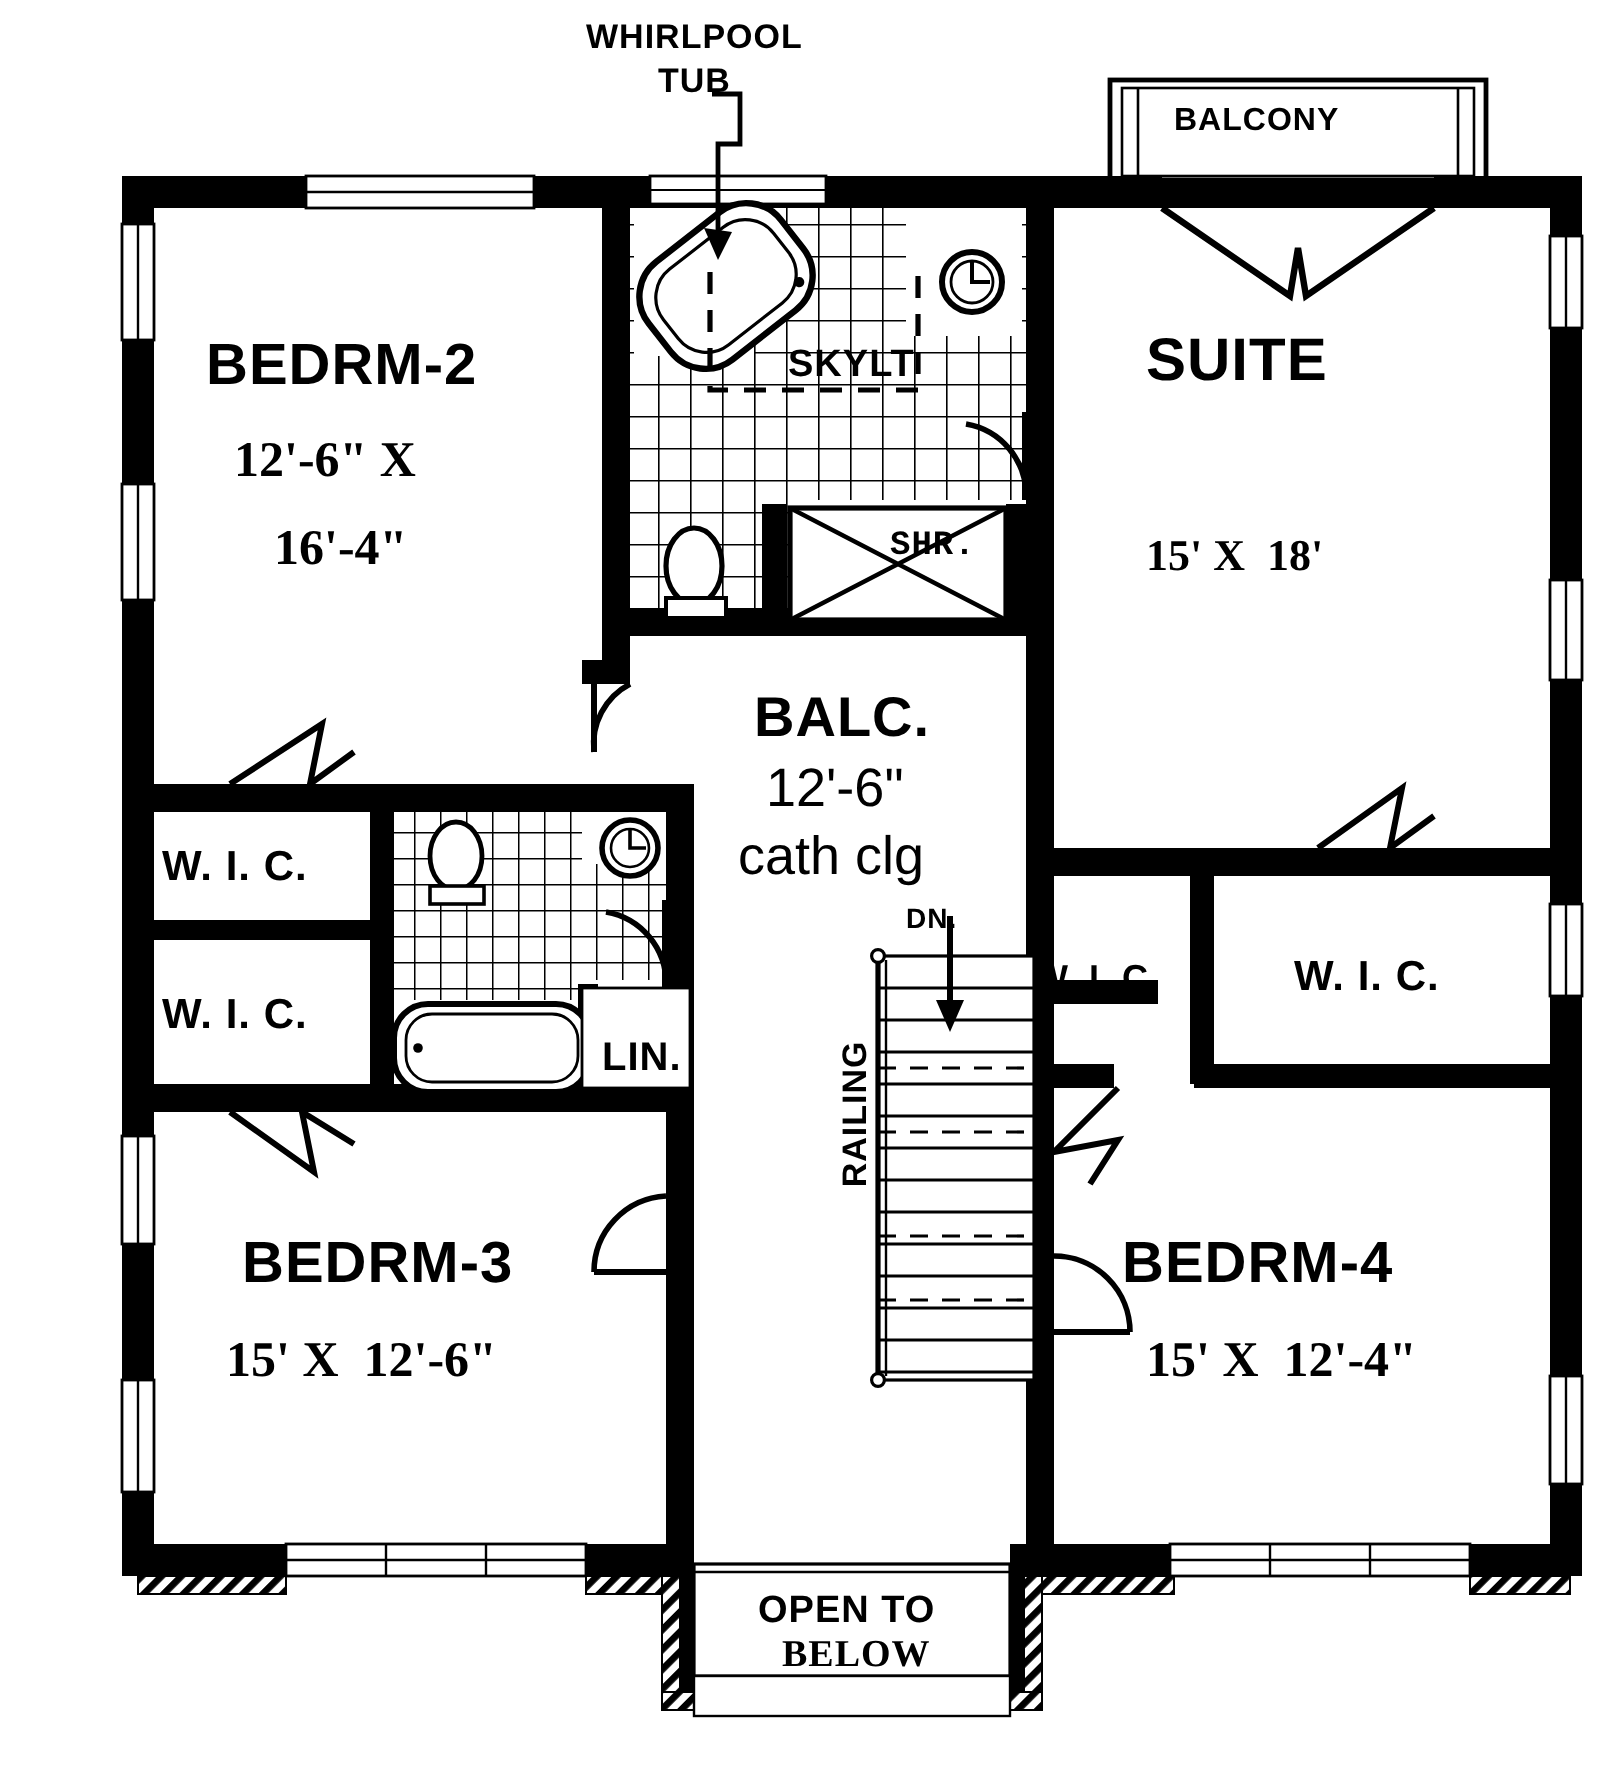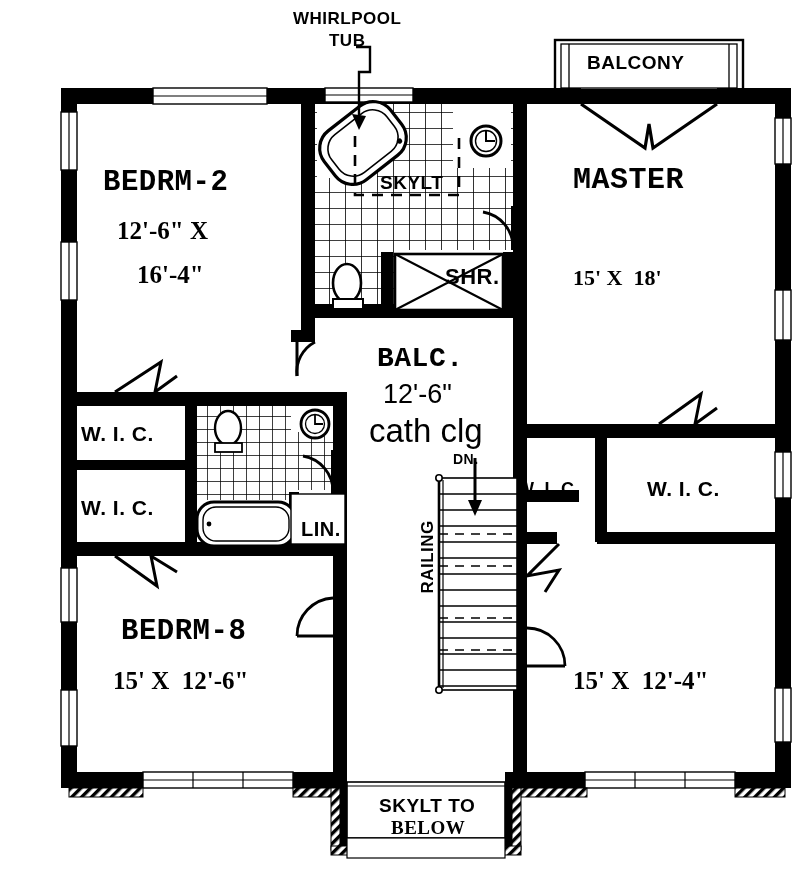--- a/index.html
+++ b/index.html
@@ -30,21 +30,21 @@
   }
   .lbl {
     position: absolute;
     color: #000000;
     white-space: pre;
     line-height: 1.05;
     text-align: center;
     font-family: "Liberation Serif", serif;
   }
   .room-name {
-    font-family: Liberation Mono, monospace;
+    font-family: Liberation Sans, sans-serif;
     font-weight: bold;
     letter-spacing: 0.5px;
   }
   .room-dim {
     font-family: "Liberation Serif", serif;
     font-weight: bold;
   }
   .small-caps {
     font-family: "Liberation Sans", sans-serif;
     font-weight: bold;
@@ -364,46 +364,47 @@
 
   </svg>
 
   <div class="lbl small-caps" style="left:268px; top:8px; font-size:17px; line-height:1.3;">WHIRLPOOL
 TUB</div>
 
   <div class="lbl room-name" style="left:78px; top:168px; font-size:29px;">BEDRM-2</div>
   <div class="lbl room-dim" style="left:92px; top:218px; font-size:25px;">12'-6" X</div>
   <div class="lbl room-dim" style="left:112px; top:262px; font-size:25px;">16'-4"</div>
 
-  <div class="lbl room-name" style="left:548px; top:165px; font-size:30px;">MASTER</div>
+  <div class="lbl room-name" style="left:548px; top:165px; font-size:30px;">SUITE</div>
   <div class="lbl room-dim" style="left:548px; top:266px; font-size:22px;">15' X  18'</div>
 
-  <div class="lbl room-name" style="left:96px; top:617px; font-size:29px;">BEDRM-8</div>
+  <div class="lbl room-name" style="left:96px; top:617px; font-size:29px;">BEDRM-3</div>
   <div class="lbl room-dim" style="left:88px; top:668px; font-size:25px;">15' X  12'-6"</div>
 
+  <div class="lbl room-name" style="left:536px; top:617px; font-size:29px;">BEDRM-4</div>
   <div class="lbl room-dim" style="left:548px; top:668px; font-size:25px;">15' X  12'-4"</div>
 
   <div class="lbl room-name" style="left:352px; top:344px; font-size:28px;">BALC.</div>
   <div class="lbl" style="left:358px; top:380px; font-size:27px; font-family:'Liberation Sans',sans-serif;">12'-6"</div>
-  <div class="lbl" style="left:344px; top:414px; font-size:33px; font-family:'Liberation Sans',sans-serif;">cath clg</div>
-
-  <div class="lbl small-caps" style="left:562px; top:53px; font-size:19px;text-align:center;">BALCONY</div>
-
-  <div class="lbl small-caps" style="left:355px; top:173px; font-size:19px;">SKYLT</div>
-
-
-  <div class="lbl small-caps" style="left:420px; top:265px; font-size:22px;">SHR.</div>
+  <div class="lbl" style="left:344px; top:414px; font-size:27px; font-family:'Liberation Sans',sans-serif;">cath clg</div>
+
+  <div class="lbl small-caps" style="left:562px; top:53px; font-size:16px;text-align:center;">BALCONY</div>
+
+  <div class="lbl small-caps" style="left:369px; top:173px; font-size:19px;">SKYLT</div>
+
+
+  <div class="lbl small-caps" style="left:420px; top:265px; font-size:17px;font-family:Liberation Mono, monospace;">SHR.</div>
 
   <div class="lbl small-caps" style="left:56px; top:423px; font-size:21px;">W. I. C.</div>
   <div class="lbl small-caps" style="left:56px; top:497px; font-size:21px;">W. I. C.</div>
   <div class="lbl small-caps" style="left:492px; top:480px; font-size:18px;">W. I. C.</div>
   <div class="lbl small-caps" style="left:622px; top:478px; font-size:21px;">W. I. C.</div>
 
   <div class="lbl small-caps" style="left:276px; top:519px; font-size:20px;">LIN.</div>
 
   <div class="lbl small-caps" style="left:428px; top:452px; font-size:14px;">DN.</div>
 
-  <div class="lbl small-caps" style="left:354px; top:796px; font-size:19px;">SKYLT TO</div>
+  <div class="lbl small-caps" style="left:354px; top:796px; font-size:19px;">OPEN TO</div>
   <div class="lbl small-caps" style="left:366px; top:818px; font-size:19px;font-family:Liberation Serif, serif;">BELOW</div>
 
   <div class="lbl small-caps vert-txt" style="left:366px; top:548px; font-size:17px; transform:rotate(-90deg);">RAILING</div>
 
 </div>
 
 </body></html>

